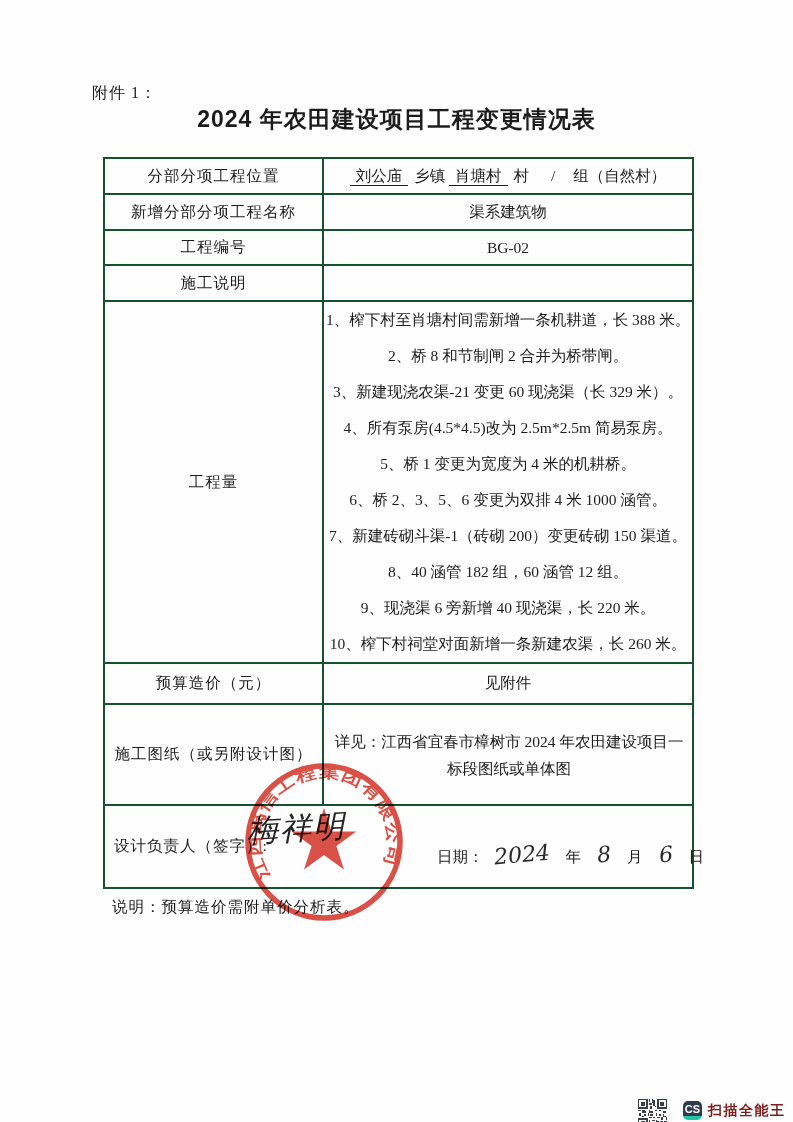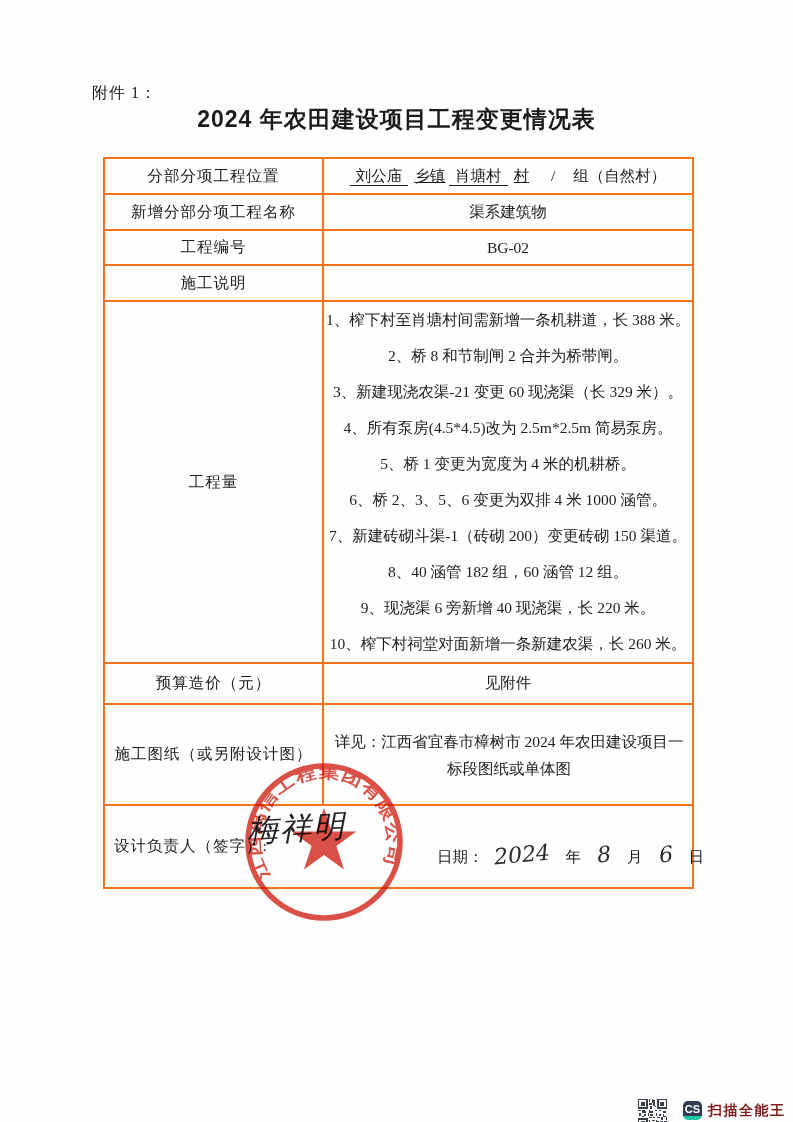--- a/index.html
+++ b/index.html
@@ -13,30 +13,30 @@
   .title{
     position:absolute;left:0;top:104px;width:100%;text-align:center;
     font-size:23px;font-weight:bold;letter-spacing:1px;
     font-family:"Liberation Sans","DejaVu Sans",sans-serif;
   }
   table.tbl{
     position:absolute;left:103px;top:157px;width:585px;
     border-collapse:collapse;table-layout:fixed;
   }
   table.tbl td{
-    border:2px solid #f97316;font-size:15.5px;vertical-align:middle;
+    border:2px solid #14532d;font-size:15.5px;vertical-align:middle;
     padding:0;
   }
   td.lbl{width:217px;text-align:center;letter-spacing:1px;}
   td.val{width:368px;text-align:center;}
   .r1{height:36px}.r2{height:36px}.r3{height:35px}.r4{height:36px}
   .r5{height:362px}.r6{height:41px}.r7{height:101px}.r8{height:83px}
   .u{border-bottom:1.5px solid #1c1c1c;padding:0 6px 1px 6px;}
   .locsep{display:inline-block;margin:0 18px;}
-  .locgap{display:inline-block;margin-left:6px;text-decoration:underline;}
+  .locgap{display:inline-block;margin-left:6px;}
   .qty{padding:6px 6px 0 10px;text-align:left;vertical-align:top;}
   .qty-line{line-height:36px;white-space:nowrap;font-size:15.5px;}
   .drawings-text{display:block;text-align:center;line-height:27px;padding:0 8px 0 10px;}
   .signrow-cell{position:relative;}
   .sign-label{position:absolute;left:9px;top:30px;font-size:15.5px;letter-spacing:1px;}
   .date-group{position:absolute;left:332px;top:36px;white-space:nowrap;font-size:15.5px;}
   .hand{
     font-style:italic;font-family:"DejaVu Serif",serif;
     font-size:22px;color:#2a2a2a;display:inline-block;transform:rotate(-5deg);
   }
@@ -140,20 +140,21 @@
     <circle cx="0" cy="0" r="76" fill="none" stroke="currentColor" stroke-width="5.5"></circle>
     <path fill="currentColor" d="M0,-34 L7.6,-10.5 L32.3,-10.5 L12.4,4.0 L20.0,27.5 L0,13.0 L-20.0,27.5 L-12.4,4.0 L-32.3,-10.5 L-7.6,-10.5 Z"></path>
     <defs>
       <path id="sealArc" d="M -54 34 A 64 64 0 1 1 54 34" fill="none"></path>
     </defs>
     <text fill="currentColor" font-size="16.5" font-weight="bold" letter-spacing="1" font-family="Liberation Sans, DejaVu Sans, sans-serif">
       <textPath id="seal-arc-text" href="#sealArc" startOffset="0" textLength="262" lengthAdjust="spacingAndGlyphs">江西禹信工程集团有限公司</textPath>
     </text>
   </svg>
 
+  <div class="note">说明：预算造价需附单价分析表。</div>
 
   <div class="wm">
     <svg class="wm-qr" viewBox="0 0 21 21" shape-rendering="crispEdges" xmlns="http://www.w3.org/2000/svg">
       <rect x="0" y="0" width="21" height="21" fill="#ffffff"></rect>
       <g fill="#3a3f45">
         <rect x="0" y="0" width="7" height="7"></rect>
           <rect x="14" y="0" width="7" height="7"></rect>
           <rect x="0" y="14" width="7" height="7"></rect>
       </g>
       <g fill="#ffffff">

